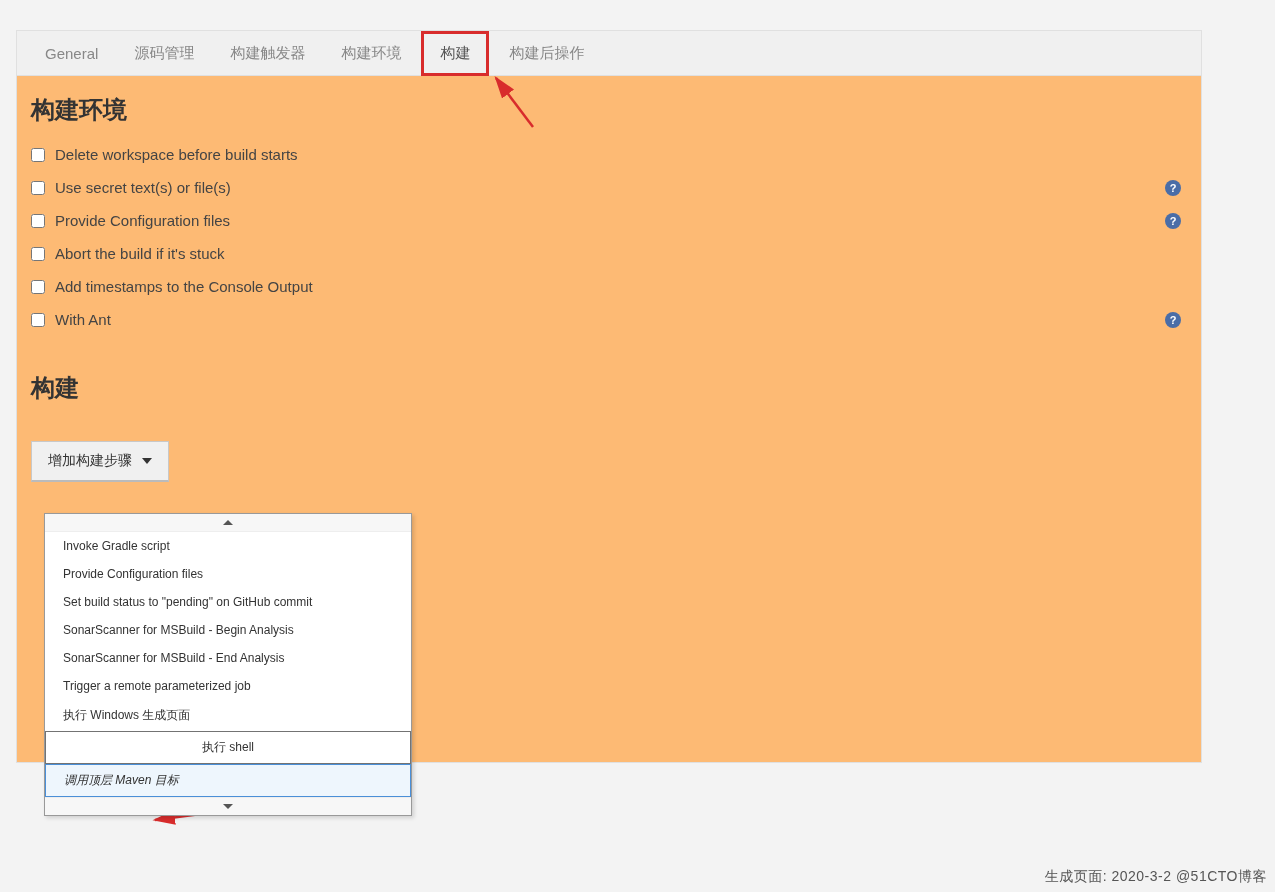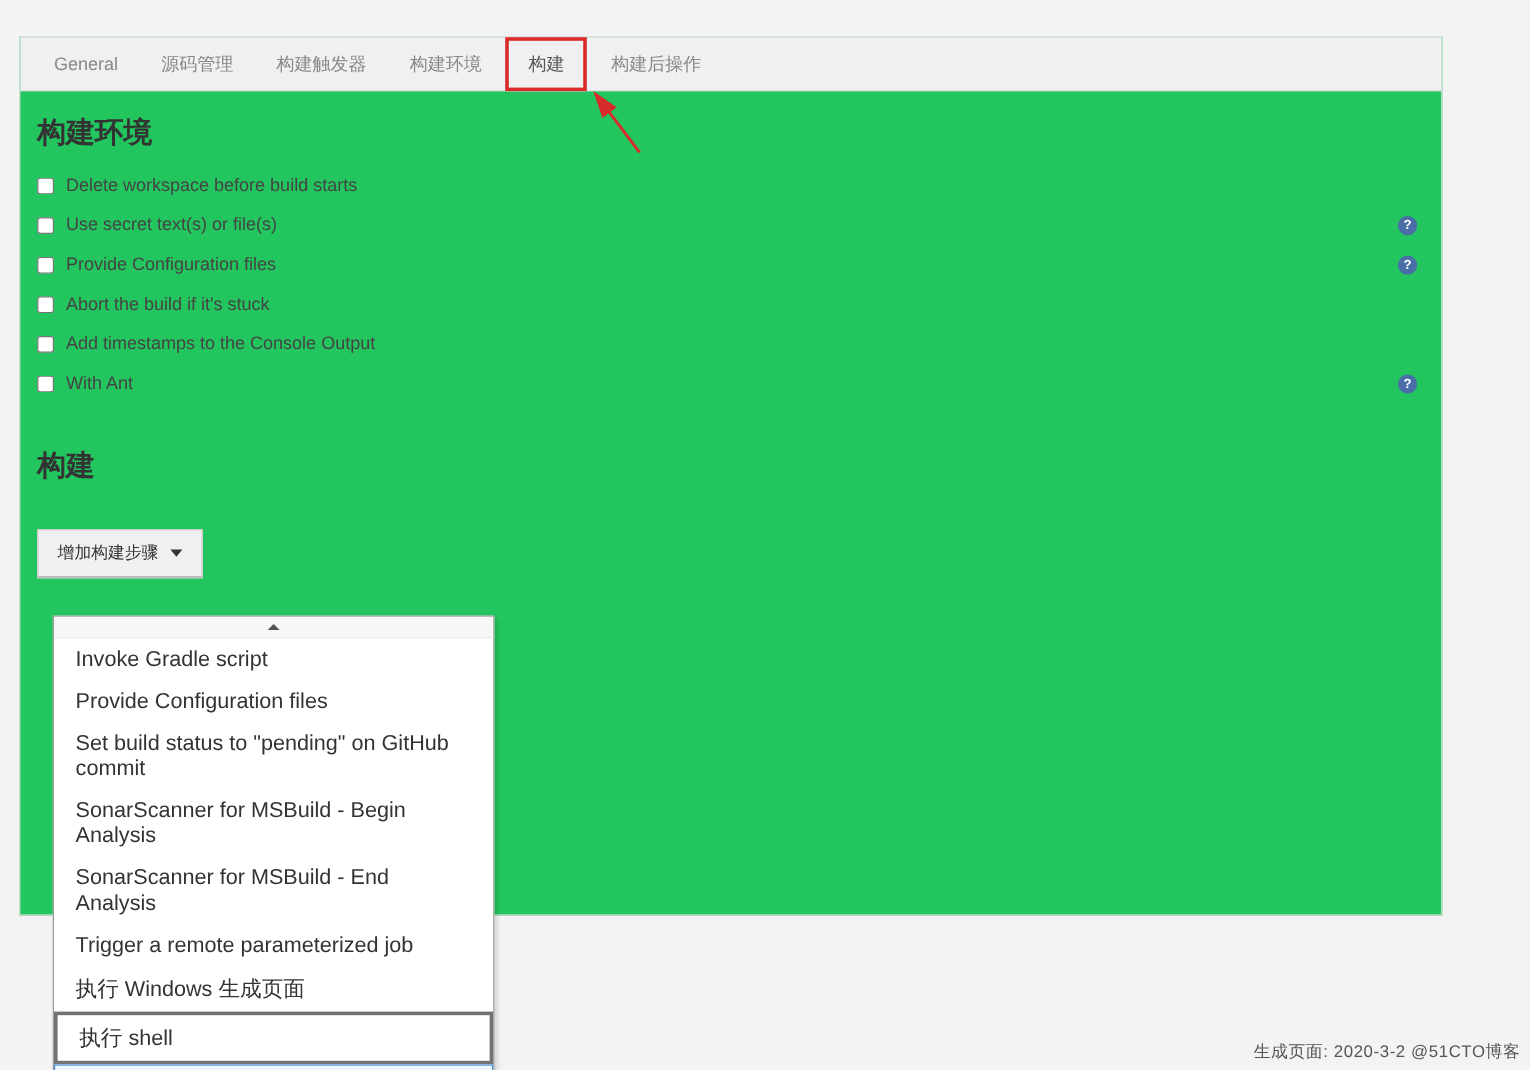--- a/index.html
+++ b/index.html
@@ -11,21 +11,21 @@
     width: 1275px;
     height: 892px;
     overflow: hidden;
     position: relative;
   }
   .panel {
     position: absolute;
     left: 16px;
     top: 30px;
     width: 1186px;
-    background: #22c55e;
+    background: #fdba74;
     border: 1px solid #e0e0e0;
   }
   .tabs {
     display: flex;
     align-items: center;
     height: 45px;
     background: #f0f0f0;
     border-bottom: 1px solid #e0e0e0;
     padding: 0 12px;
     gap: 4px;
@@ -127,26 +127,27 @@
     border-bottom: 5px solid #555;
   }
   .caret-down-sm {
     width: 0; height: 0;
     border-left: 5px solid transparent;
     border-right: 5px solid transparent;
     border-top: 5px solid #555;
   }
   .dropdown-item {
     padding: 7px 18px;
-    font-size: 18px;
+    font-size: 12px;
     color: #333;
     cursor: pointer;
   }
   .dropdown-item.highlighted {
-    border: 3px solid #737373;
+    border: 1px solid #737373;
+    text-align: center;
   }
   .dropdown-item.hovered {
     border: 1px solid #4a8fd8;
     background: #eef6fd;
     font-style: italic;
   }
   .footer-stamp {
     position: absolute;
     right: 8px;
     bottom: 6px;

